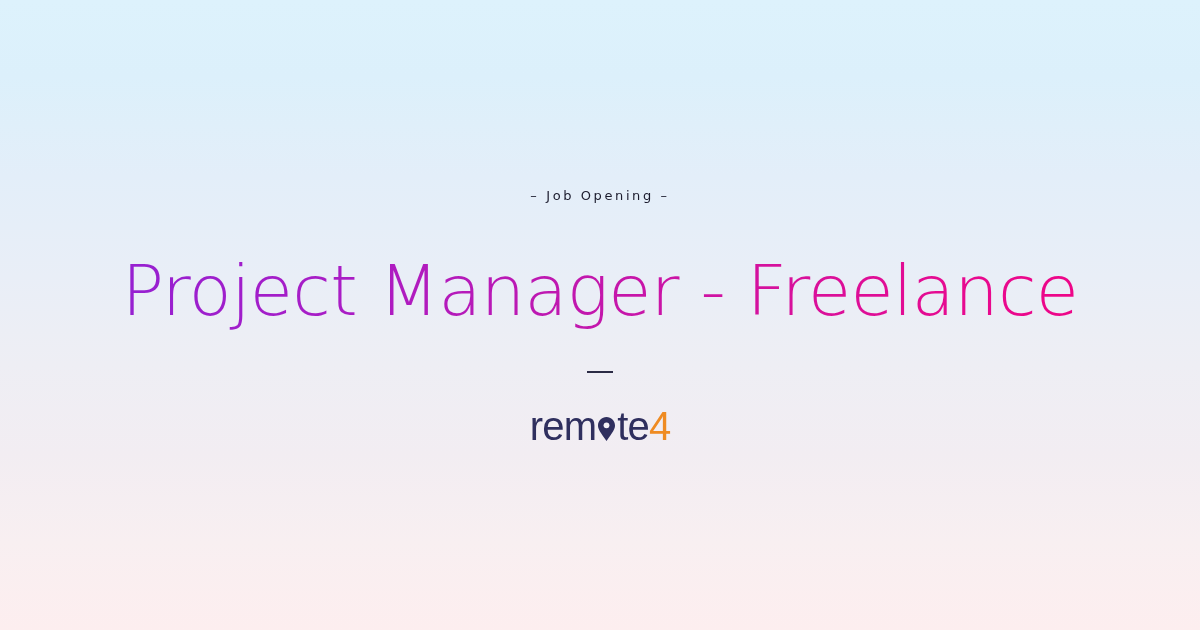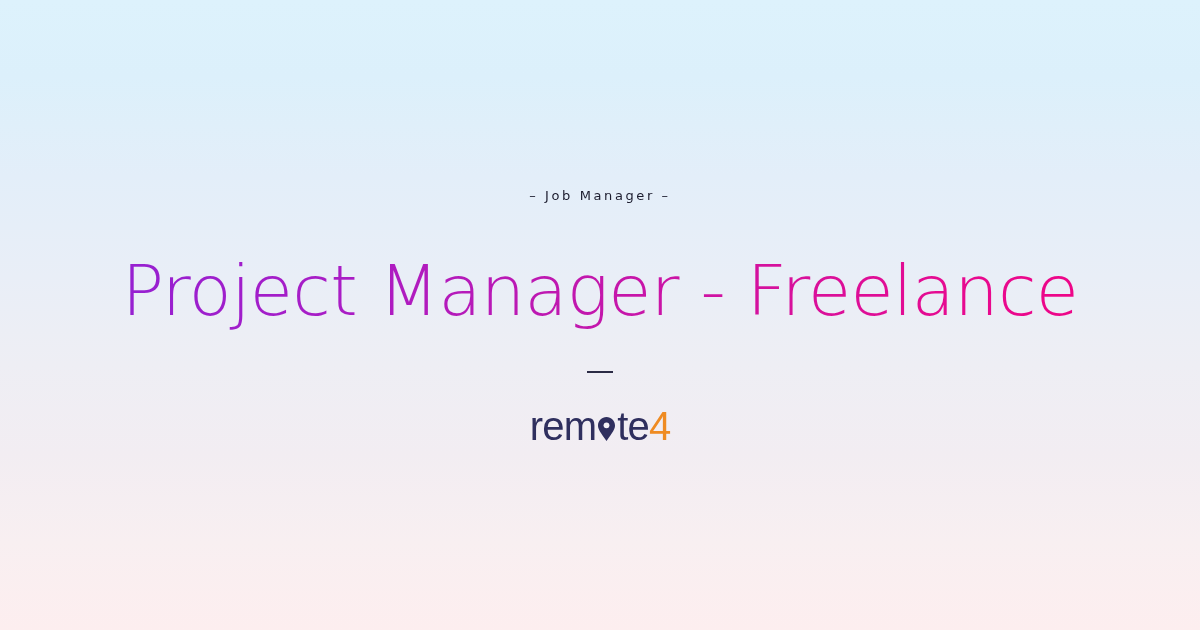--- a/index.html
+++ b/index.html
@@ -125,21 +125,21 @@
     font-weight: 400;
     letter-spacing: -1px;
     padding: 0 0px;
   }
 </style>
 </head>
 <body>
 
 <div class="card">
 
-  <div class="eyebrow">– Job Manager –</div>
+  <div class="eyebrow">– Job Opening –</div>
 
   <h1 class="title">Project Manager - Freelance</h1>
 
   <div class="divider"></div>
 
   <div class="logo">
     <div class="logo-text">
       <span>rem</span>
         <span class="logo-pin">
           <svg viewBox="0 0 19 26" width="19" height="26" xmlns="http://www.w3.org/2000/svg">

